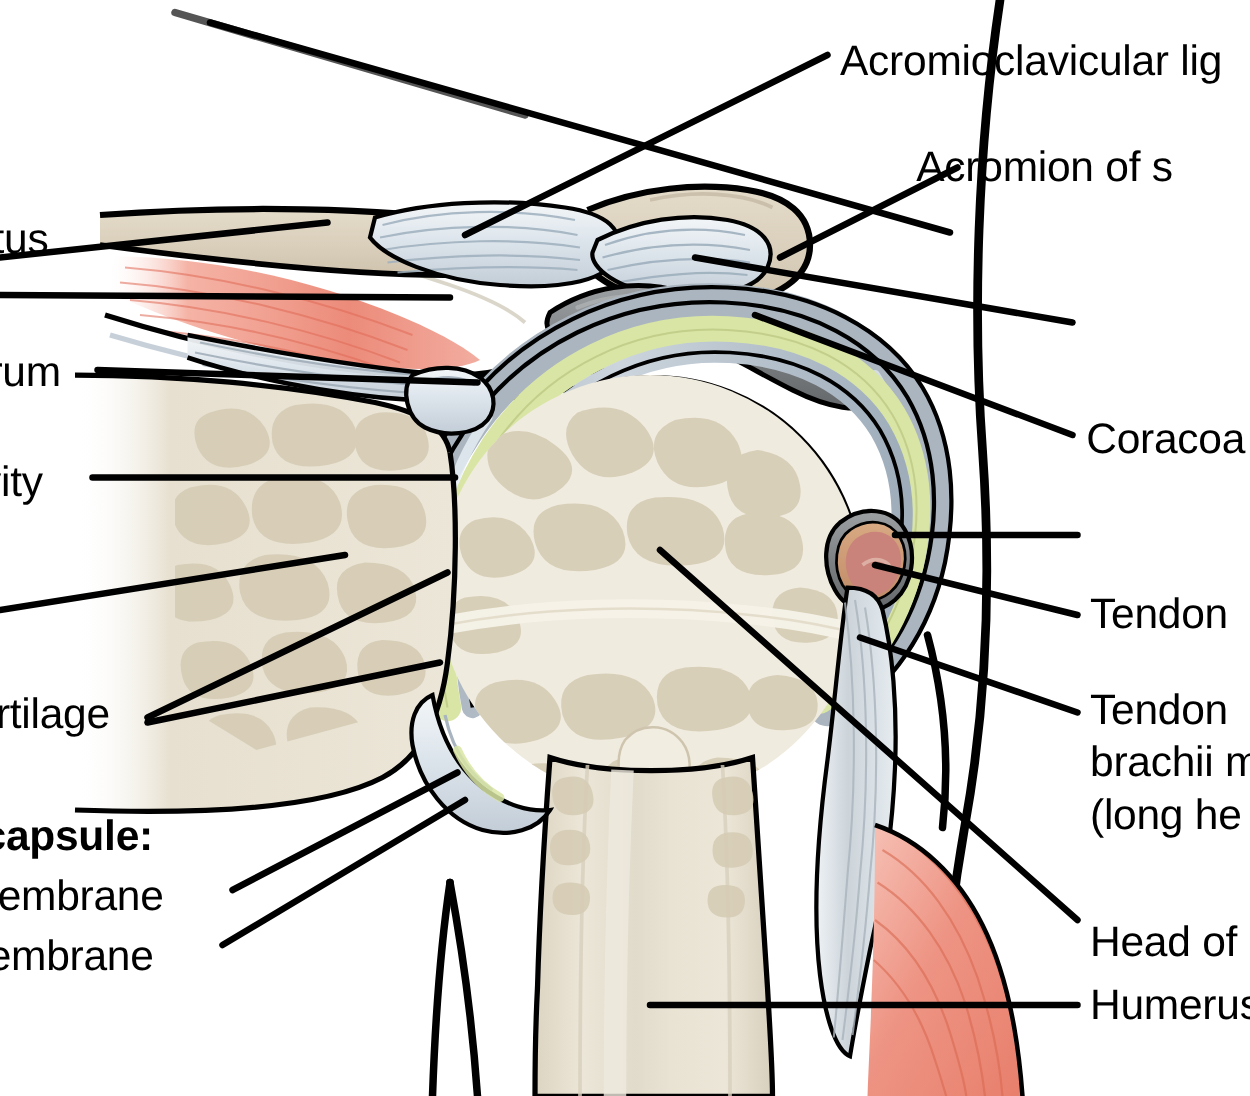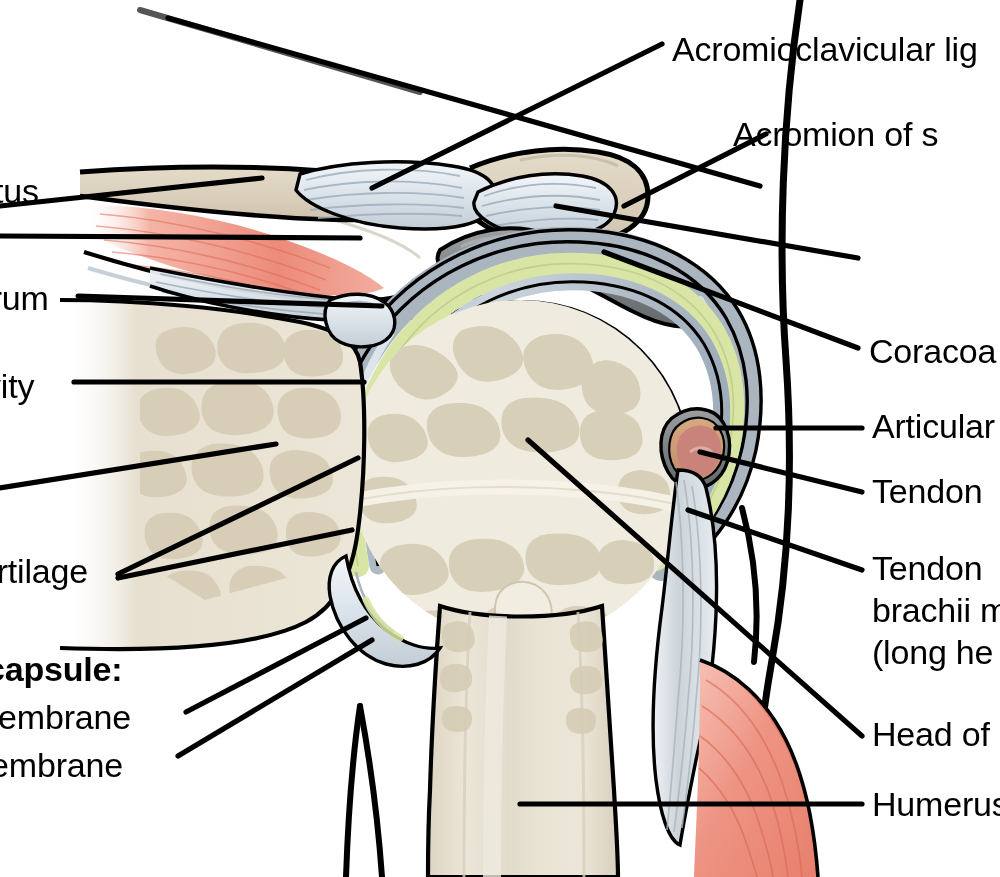--- a/index.html
+++ b/index.html
@@ -377,29 +377,28 @@
     </g>
   </svg>
 
   <div class="lbl right" style="left:672px;top:28px;">Acromioclavicular lig</div>
 
   <div class="lbl right" style="left:733px;top:113px;">Acromion of s</div>
 
 
   <div class="lbl right" style="left:869px;top:330px;">Coracoa</div>
 
-  <div class="lbl right" style="left:872px;top:405px;">Articular</div>
 
   <div class="lbl right" style="left:872px;top:470px;">Tendon</div>
 
   <div class="lbl right" style="left:872px;top:547px;">Tendon</div>
   <div class="lbl right" style="left:872px;top:589px;">brachii m</div>
   <div class="lbl right" style="left:872px;top:631px;">(long he</div>
 
-  <div class="lbl right" style="left:872px;top:713px;">Head of</div>
+  <div class="lbl right" style="left:872px;top:733px;">Head of</div>
 
   <div class="lbl right" style="left:872px;top:783px;">Humerus</div>
 
   <div class="lbl leftcol" style="left:-6px;top:170px;">tus</div>
 
   <div class="lbl leftcol" style="left:-28px;top:277px;">brum</div>
 
   <div class="lbl leftcol" style="left:-16px;top:365px;">vity</div>
 
   <div class="lbl leftcol" style="left:-22px;top:550px;">artilage</div>

